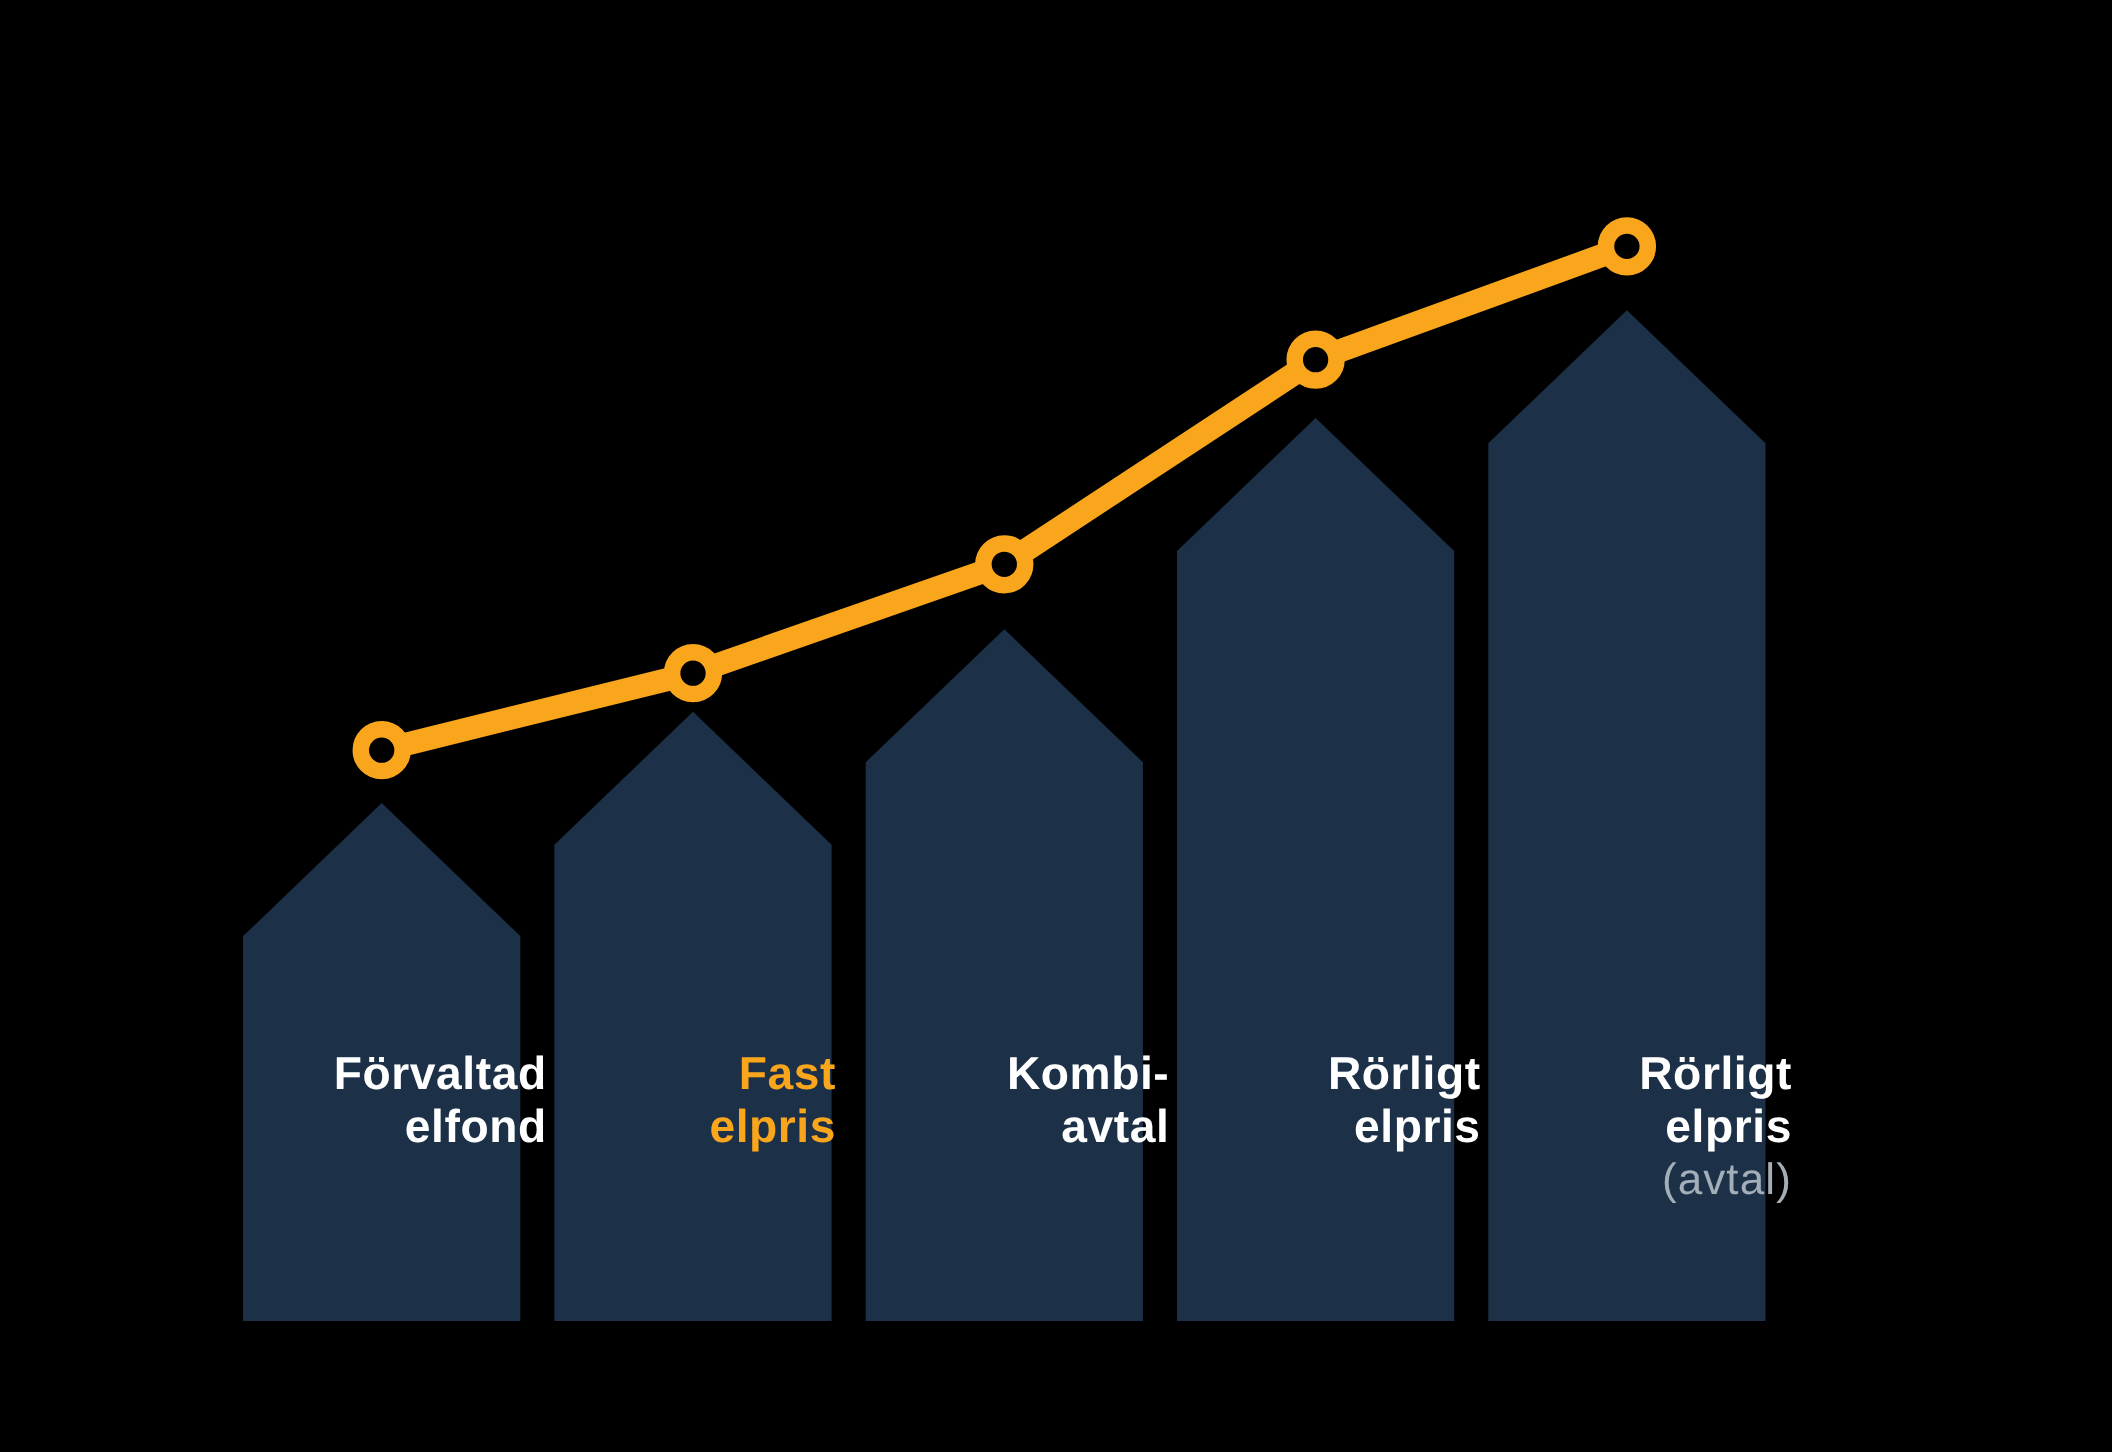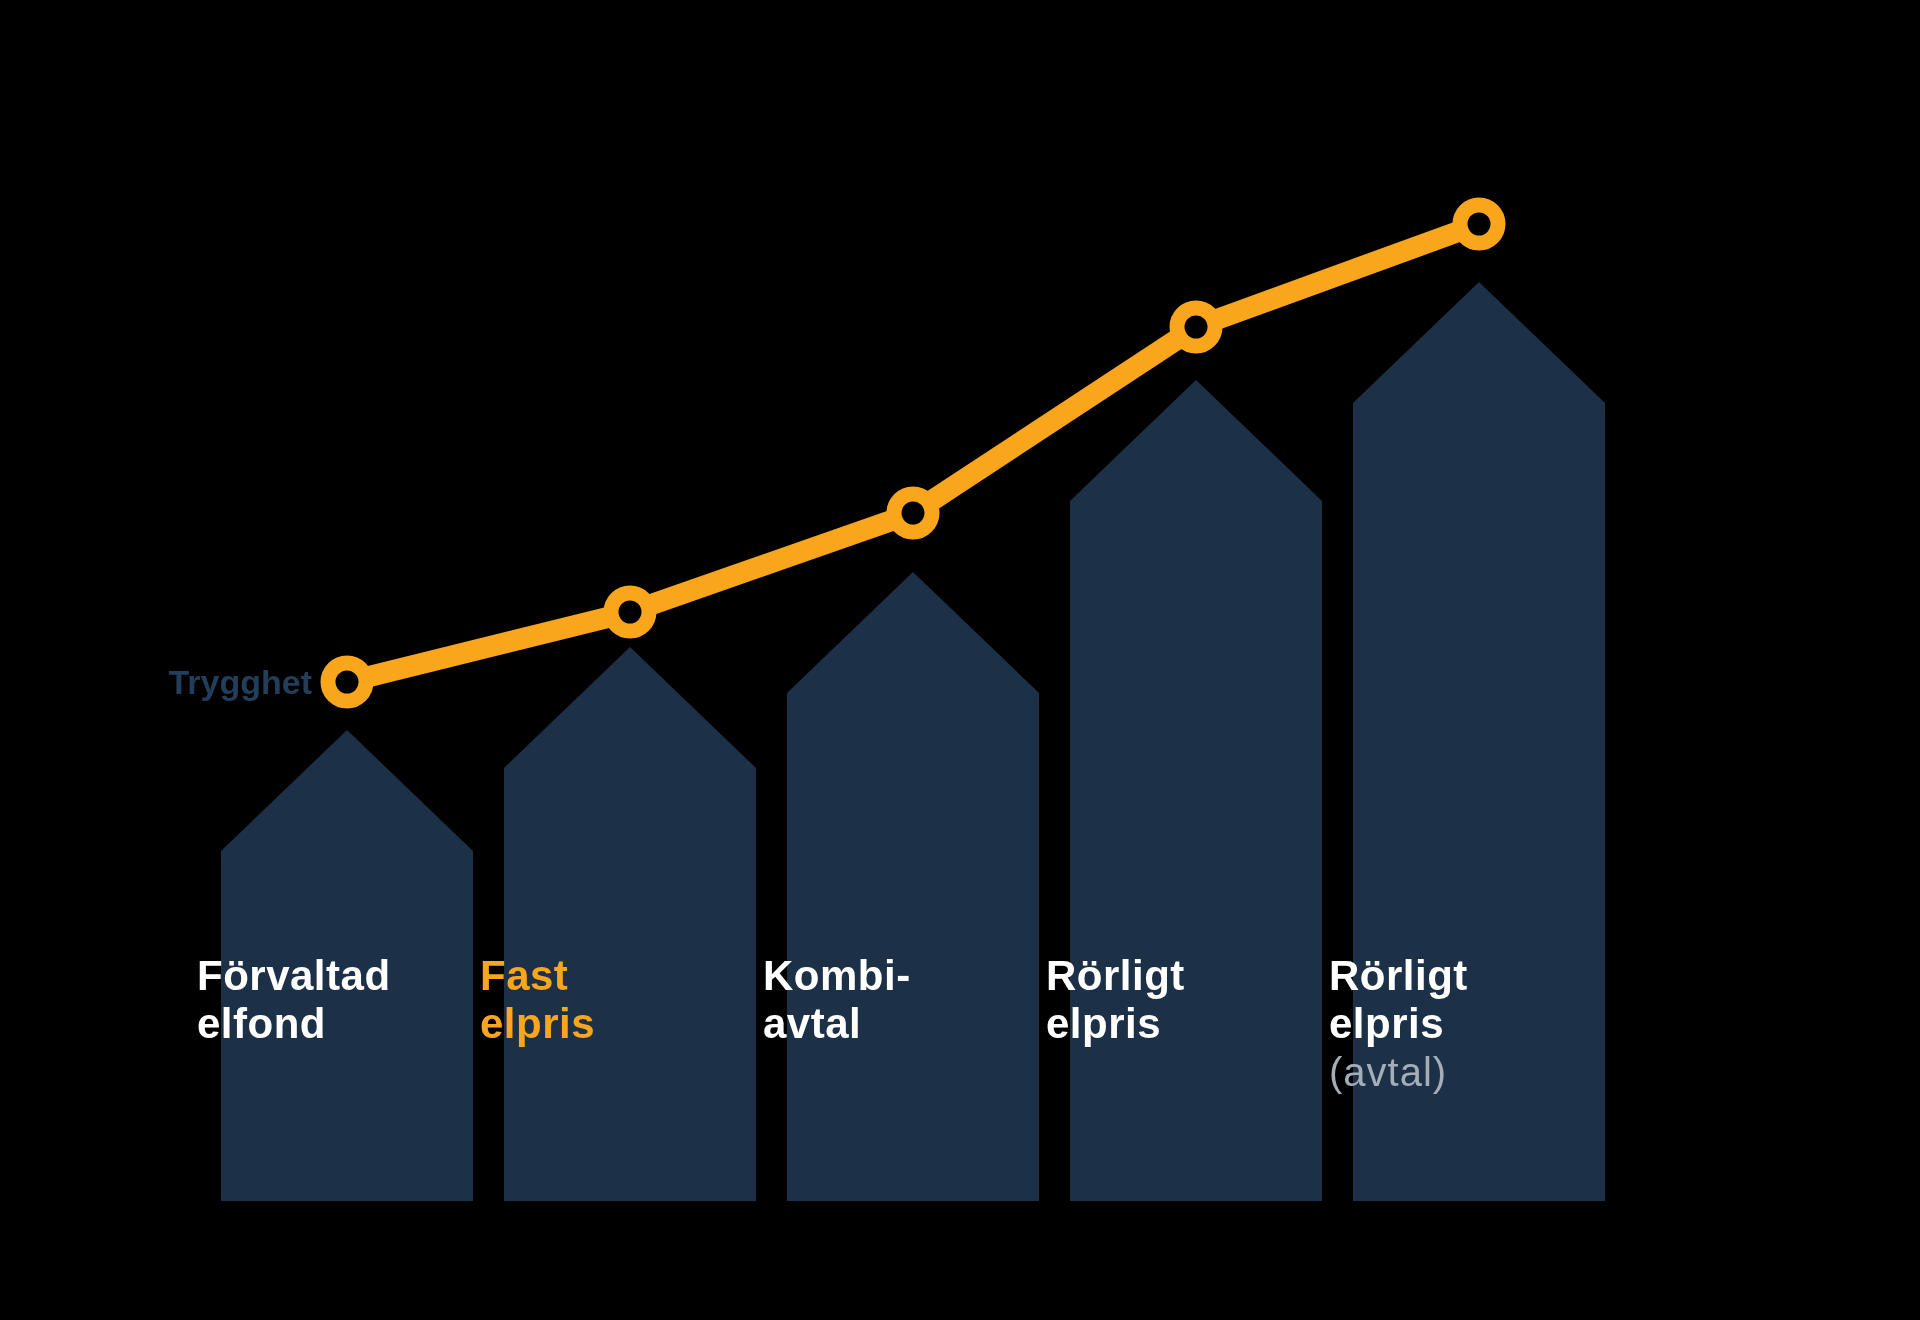--- a/index.html
+++ b/index.html
@@ -10,21 +10,21 @@
     position:relative;overflow:hidden;
   }
   .stage{position:absolute;inset:0;}
   svg.chart{position:absolute;left:0;top:0;}
   .bar-shape{fill:var(--c-bar,#1C3147);}
   .risk-line{stroke:var(--c-accent,#F9A61C);stroke-width:21;fill:none;
     stroke-linejoin:round;stroke-linecap:round;}
   .marker{stroke:var(--c-accent,#F9A61C);stroke-width:15;fill:var(--c-background,#000);}
   .bar-label{
     position:absolute;width:300px;top:952px;
-    text-align:left;font-weight:bold;font-size:42px;line-height:48px;
+    text-align:right;font-weight:bold;font-size:42px;line-height:48px;
     color:var(--c-label-white,#FFFFFF);letter-spacing:0.5px;
   }
   .bar-label .line:empty{display:none;}
   .bar-label.accent{color:var(--c-accent,#F9A61C);}
   .bar-label .muted{
     font-weight:400;font-size:40px;color:var(--c-label-muted,#A3AEB8);letter-spacing:1px;
   }
   .annotation{
     position:absolute;font-weight:bold;font-size:34px;line-height:38px;
     color:var(--c-annotation,#223E5A);
@@ -57,21 +57,21 @@
       <circle class="marker" cx="1479" cy="224" r="19"></circle>
     </g>
   </svg>
 
   <div class="bar-label" style="left:197px">
     <div class="line">Förvaltad</div>
     <div class="line">elfond</div>
 
   </div>
 
-  <div class="bar-label accent" style="left:480px">
+  <div class="bar-label accent" style="left:460px">
     <div class="line">Fast</div>
     <div class="line">elpris</div>
 
   </div>
 
   <div class="bar-label" style="left:763px">
     <div class="line">Kombi-</div>
     <div class="line">avtal</div>
 
   </div>
@@ -80,18 +80,15 @@
     <div class="line">Rörligt</div>
     <div class="line">elpris</div>
   </div>
 
   <div class="bar-label" style="left:1329px">
     <div class="line">Rörligt</div>
     <div class="line">elpris</div>
     <div class="line muted">(avtal)</div>
   </div>
 
-  <div class="annotation left">
-    <div>Trygghet</div>
-  </div>
 
 
 </div>
 
 </body></html>

